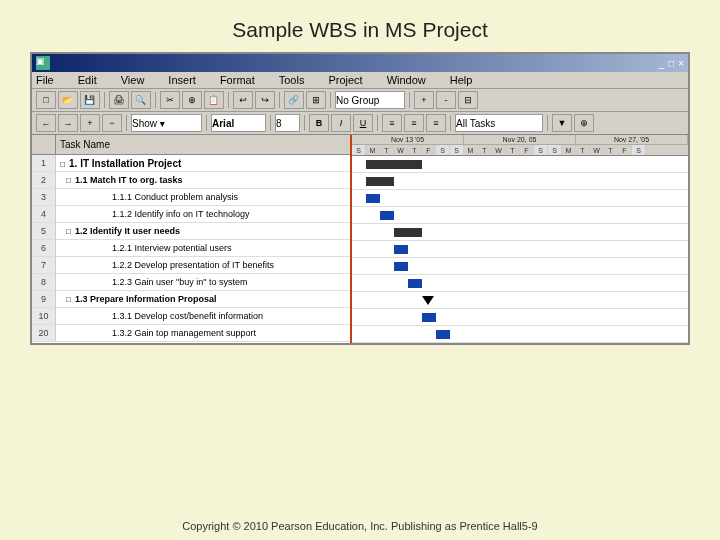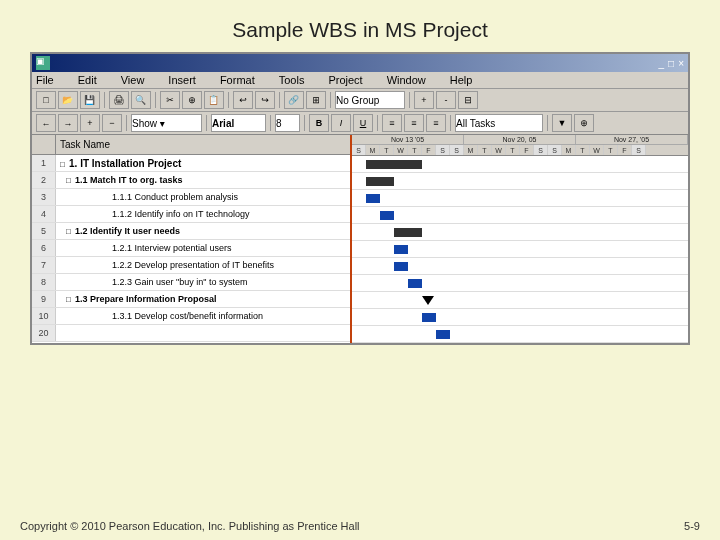--- a/index.html
+++ b/index.html
@@ -252,21 +252,21 @@
       position: absolute;
       top: 4px;
     }
 
     .footer {
       position: absolute;
       bottom: 8px;
       left: 20px;
       right: 20px;
       display: flex;
-      justify-content: space-between;
+      justify-content: center;
       font-size: 11px;
       color: #333;
     }
 
     .task-expand-icon {
       margin-right: 2px;
       font-size: 8px;
     }
   </style>
 </head>
@@ -397,20 +397,21 @@
           <div class="gantt-row">
             <div class="gantt-row-id">9</div>
             <div class="gantt-row-name task-level-1"><span class="task-expand-icon">□ </span>1.3 Prepare Information Proposal</div>
           </div>
           <div class="gantt-row">
             <div class="gantt-row-id">10</div>
             <div class="gantt-row-name task-level-2">1.3.1 Develop cost/benefit information</div>
           </div>
           <div class="gantt-row">
             <div class="gantt-row-id">20</div>
+            <div class="gantt-row-name task-level-2">1.3.2 Gain top management support</div>
           </div>
         </div>
     </div>
 
     <div class="gantt-chart">
       <div class="gantt-chart-header">
         <div class="gantt-weeks-row">
           <div class="gantt-week-label">Nov 13 '05</div>
           <div class="gantt-week-label">Nov 20, 05</div>
           <div class="gantt-week-label">Nov 27, '05</div>

